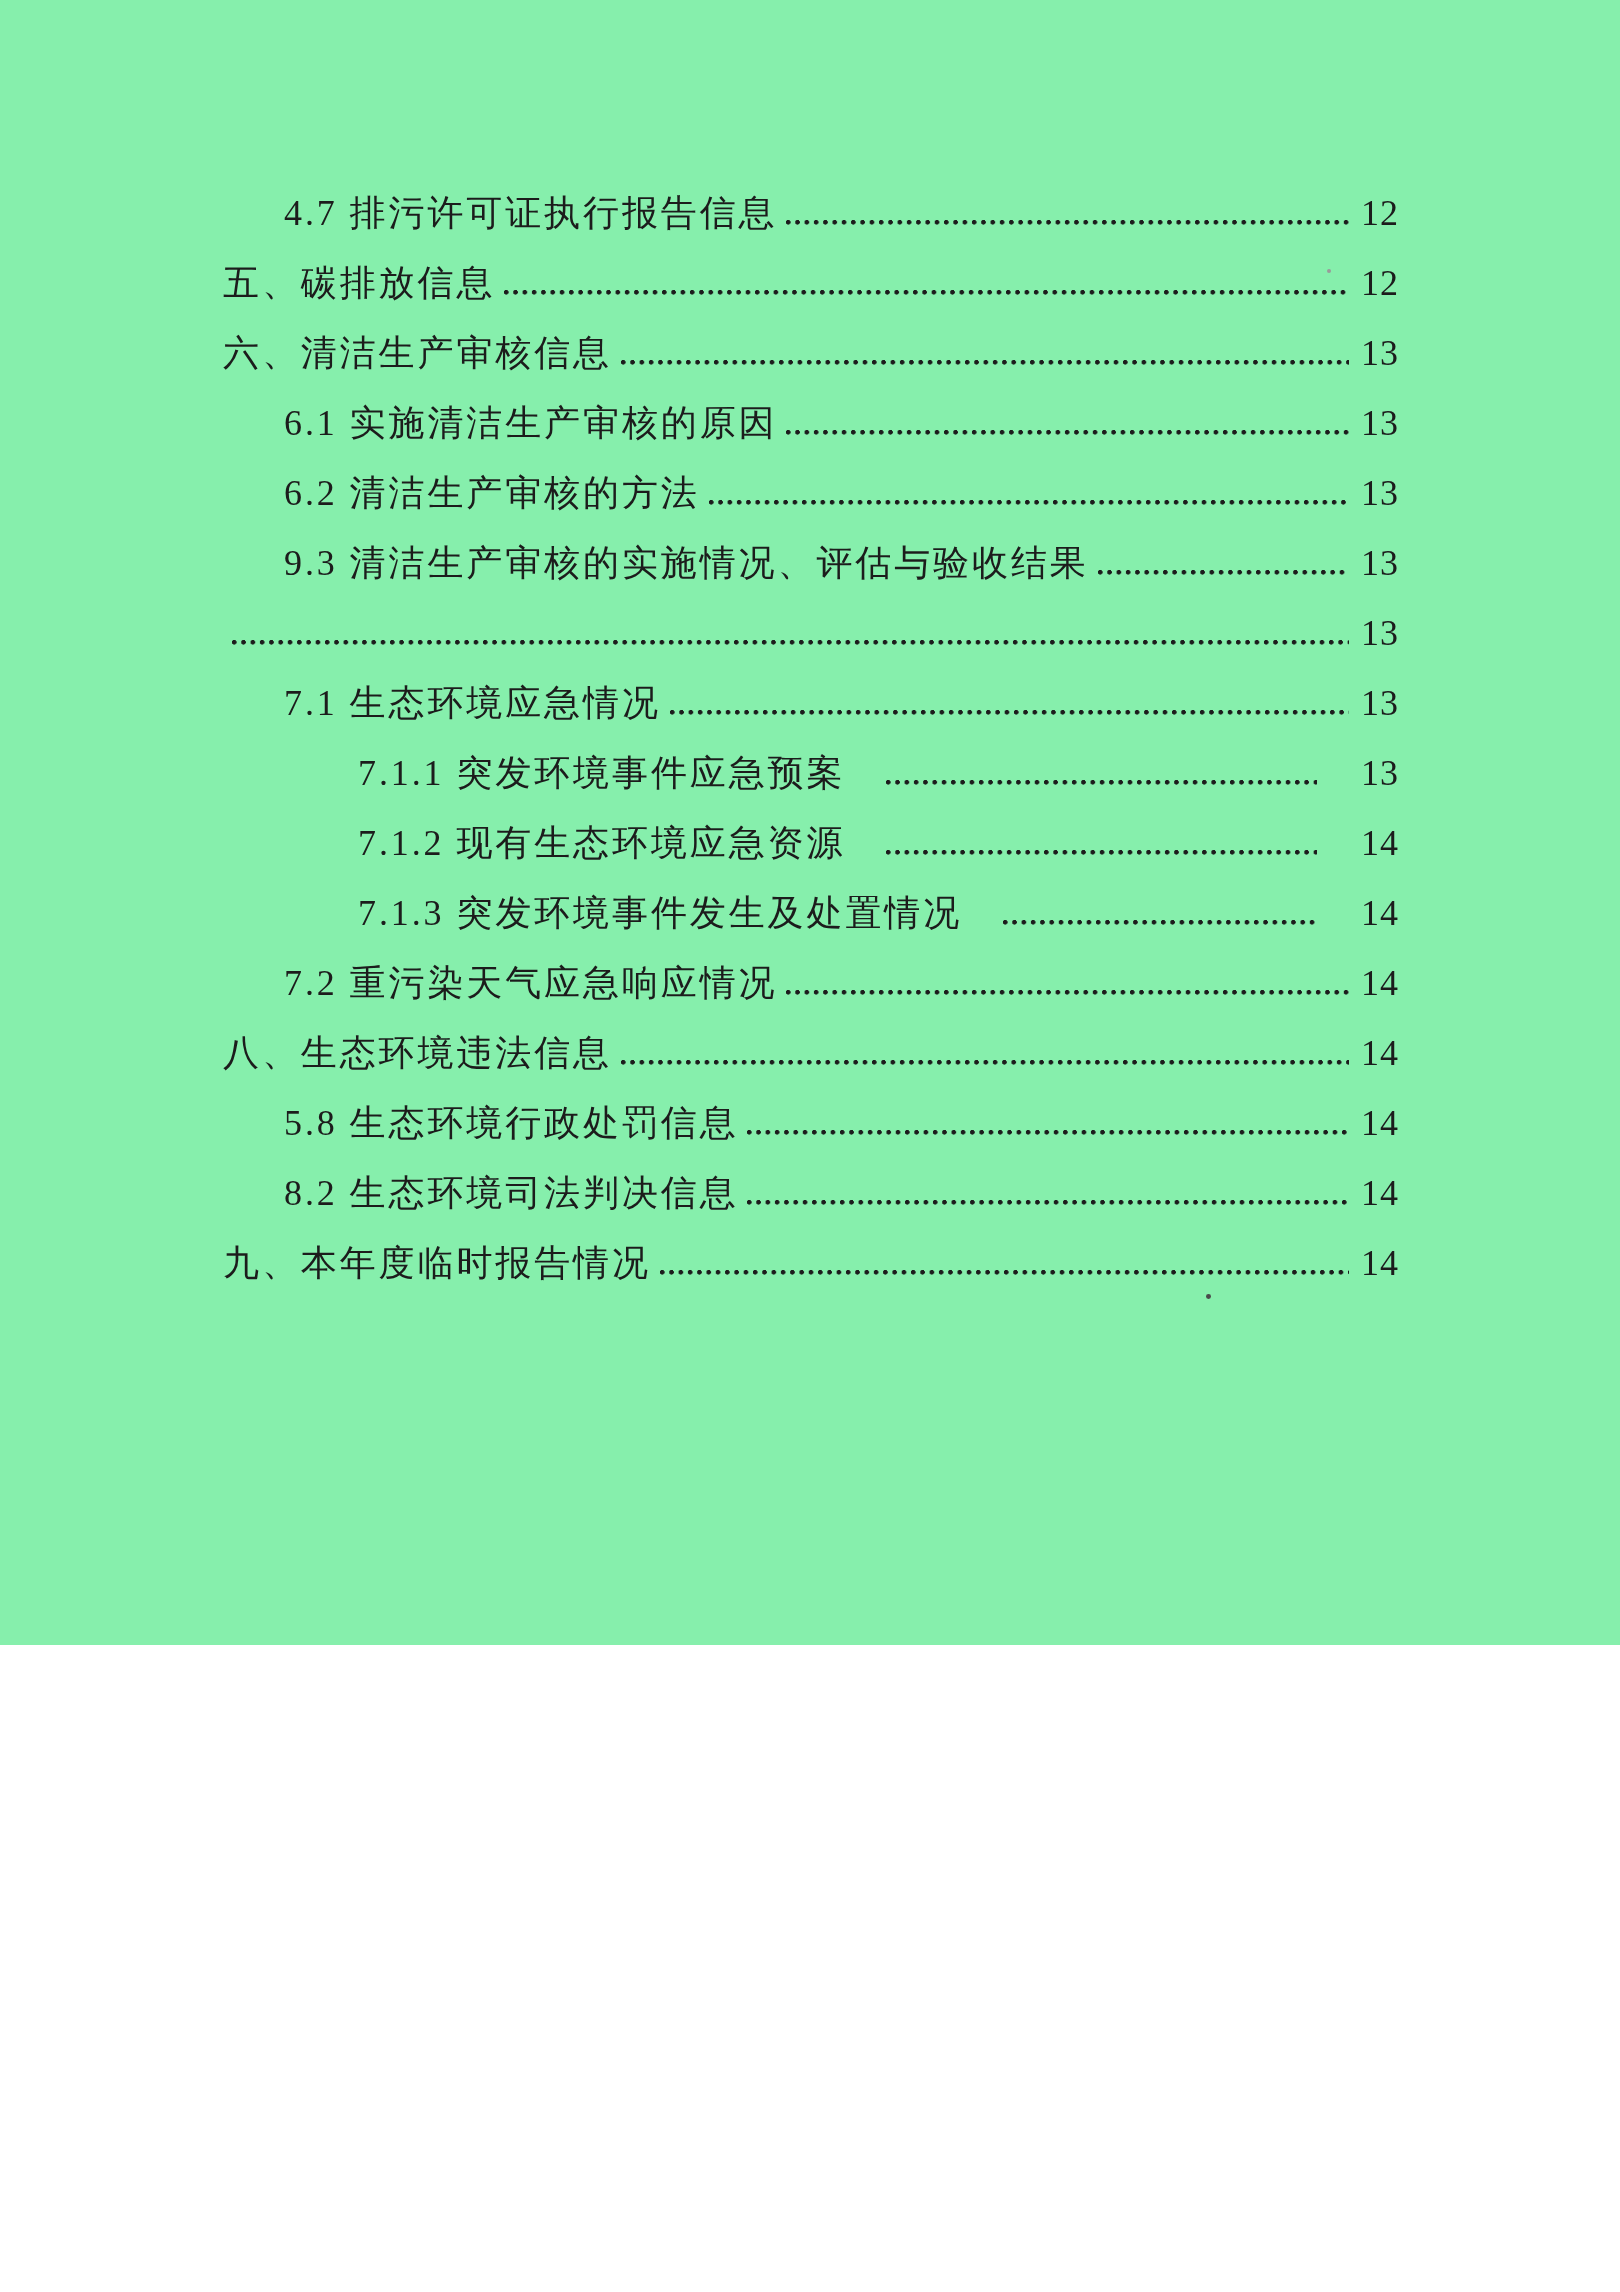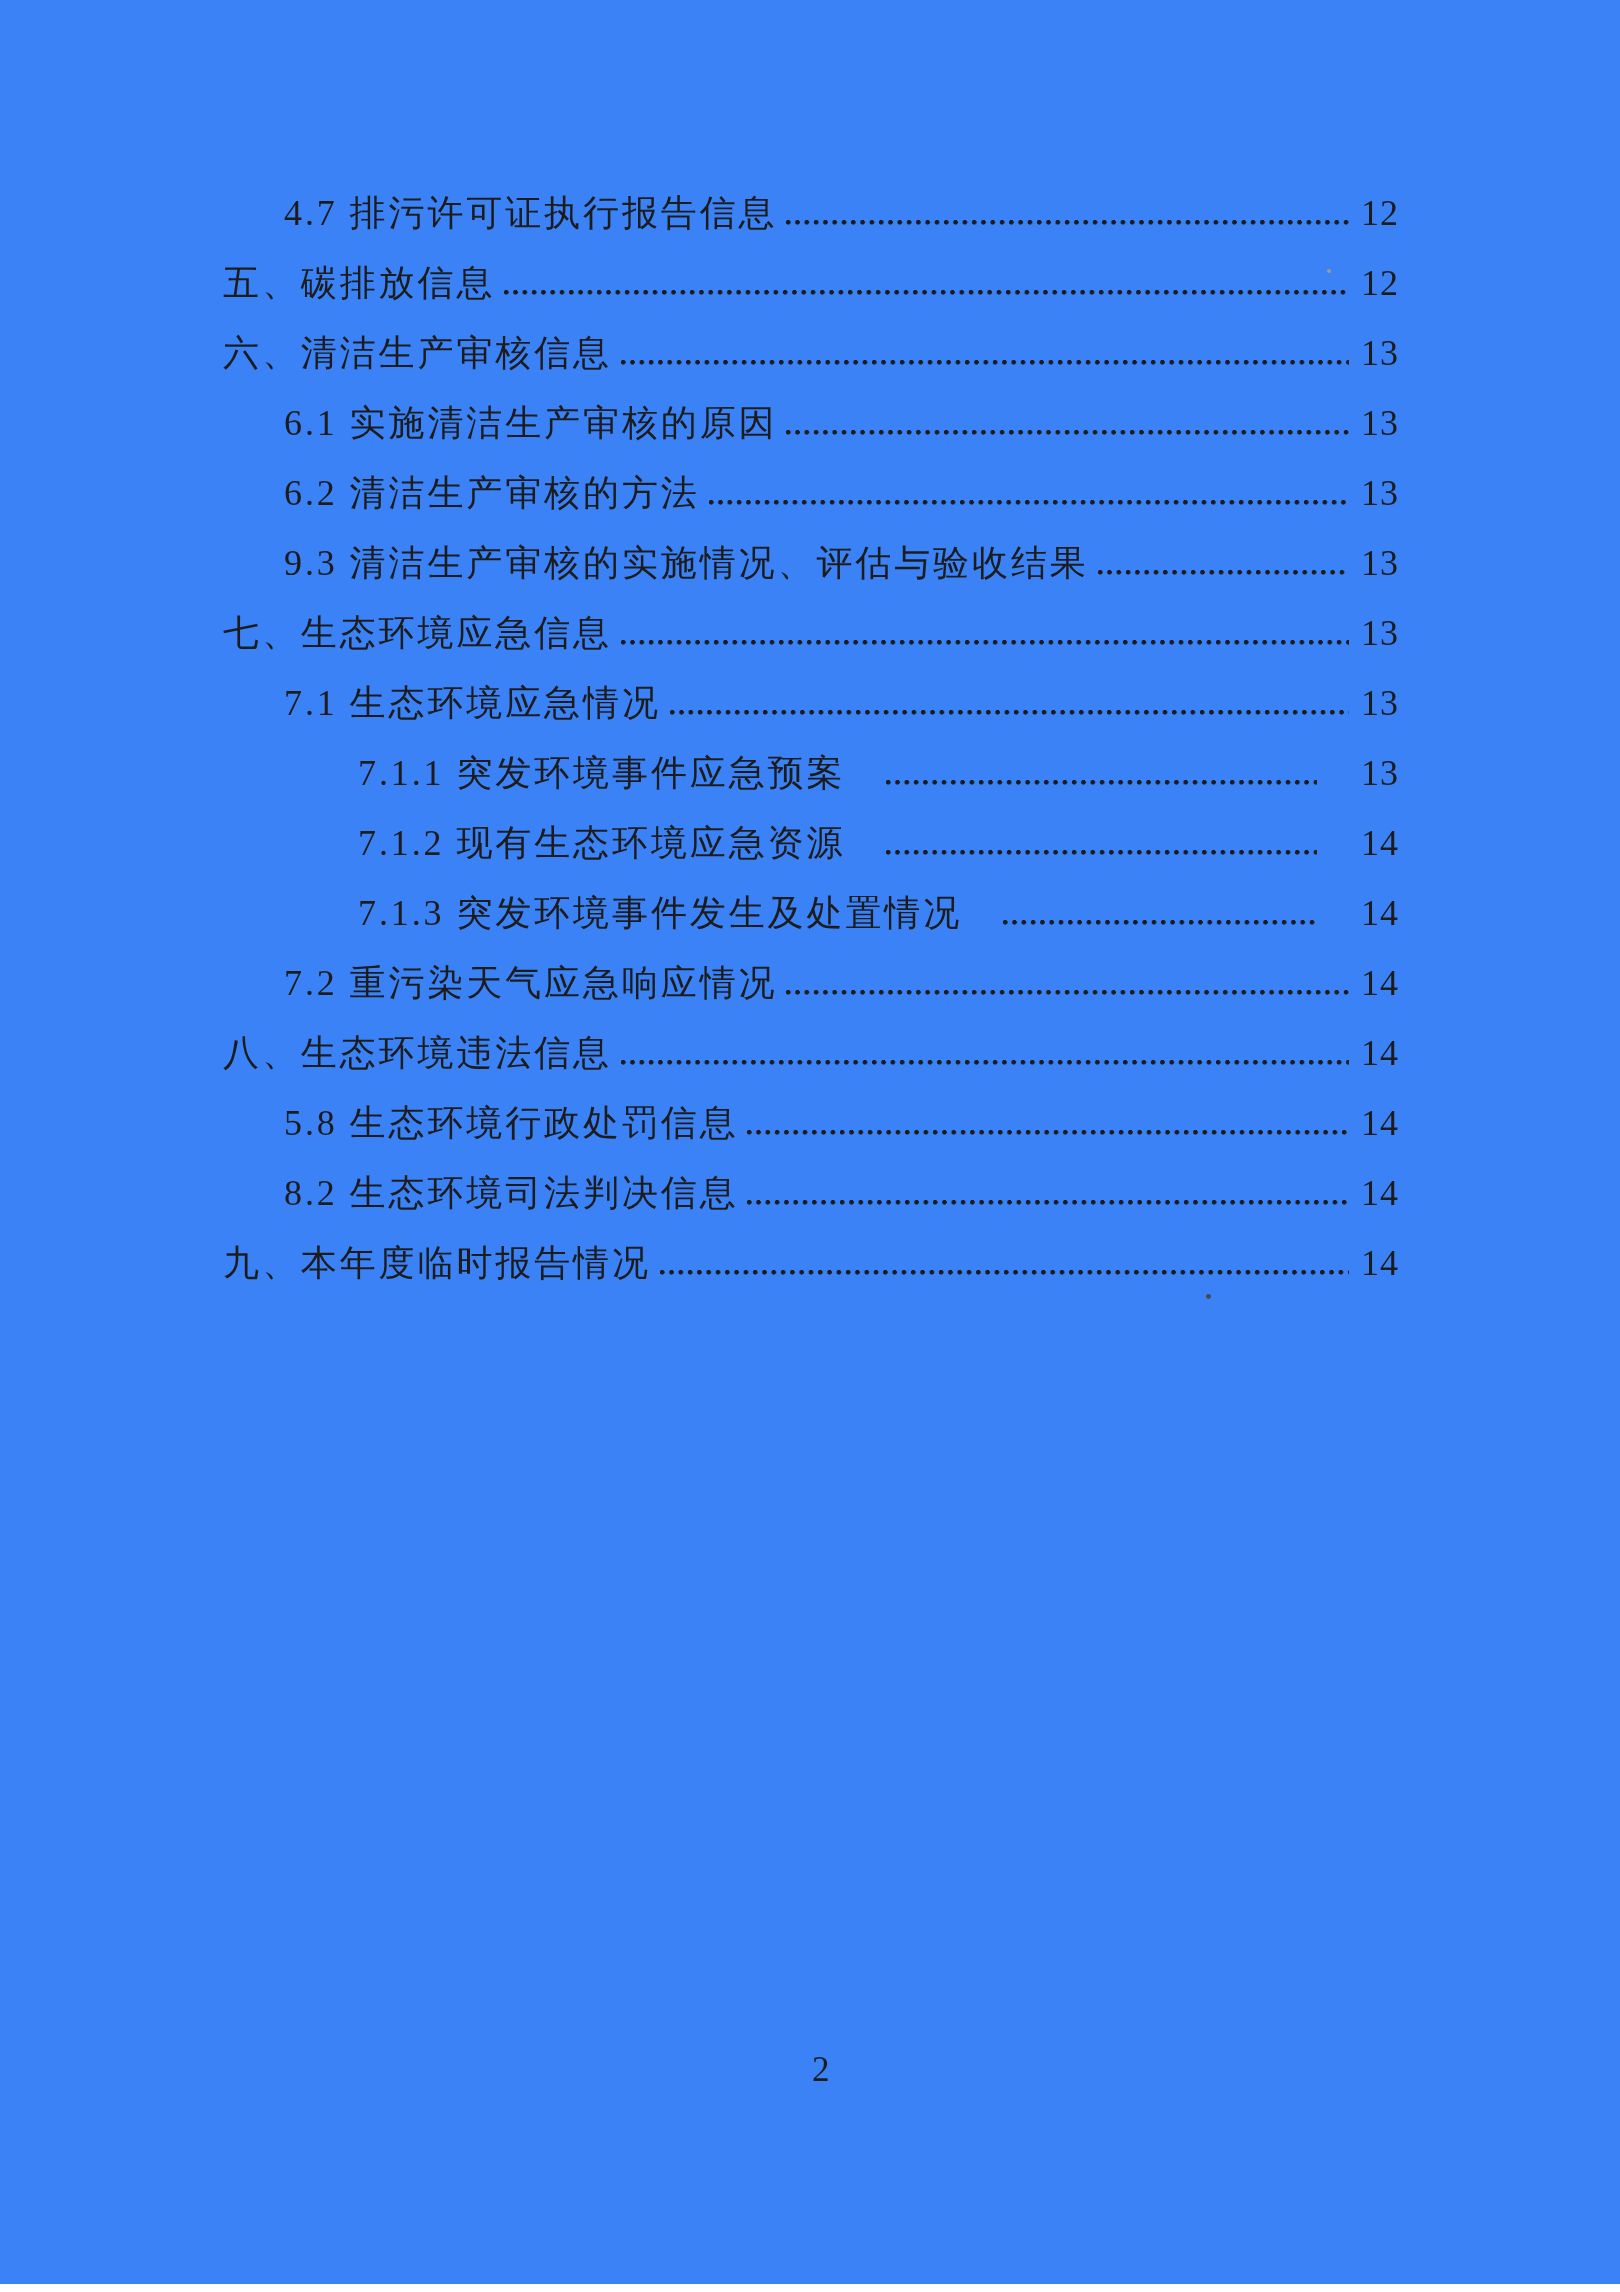--- a/index.html
+++ b/index.html
@@ -3,22 +3,22 @@
 <meta charset="utf-8">
 <style>
   html, body {
     margin: 0;
     padding: 0;
     background: #ffffff;
   }
   .page {
     position: relative;
     width: 1620px;
-    height: 2284px;
-    background: #3b82f6;
+    height: 1645px;
+    background: #86efac;
     color: #1c1c1c;
     font-family: "Liberation Serif", "DejaVu Serif", serif;
     overflow: hidden;
   }
   .toc {
     position: absolute;
     left: 223px;
     right: 221px;
     top: 178px;
   }
@@ -115,21 +115,20 @@
       <span class="toc-page">13</span>
     </div>
 
     <div class="toc-row lvl2">
       <span class="toc-label">9.3 清洁生产审核的实施情况、评估与验收结果</span>
       <span class="toc-leader"></span>
       <span class="toc-page">13</span>
     </div>
 
     <div class="toc-row lvl1">
-      <span class="toc-label">七、生态环境应急信息</span>
       <span class="toc-leader"></span>
       <span class="toc-page">13</span>
     </div>
 
     <div class="toc-row lvl2">
       <span class="toc-label">7.1 生态环境应急情况</span>
       <span class="toc-leader"></span>
       <span class="toc-page">13</span>
     </div>
 

